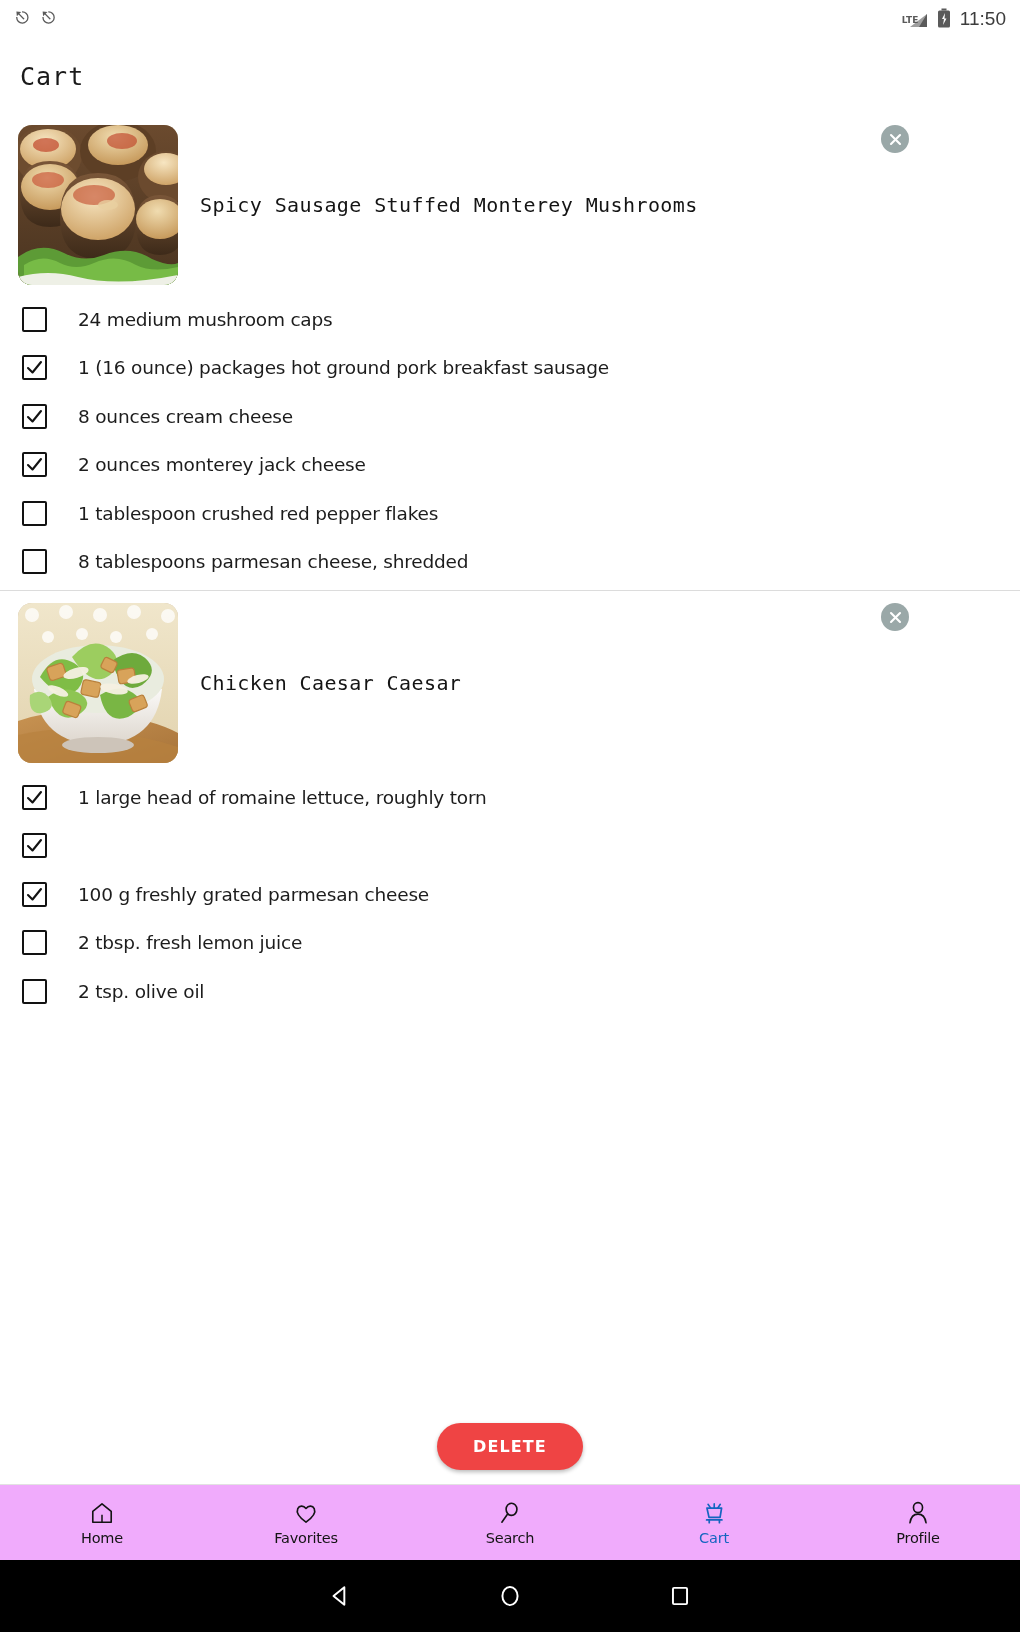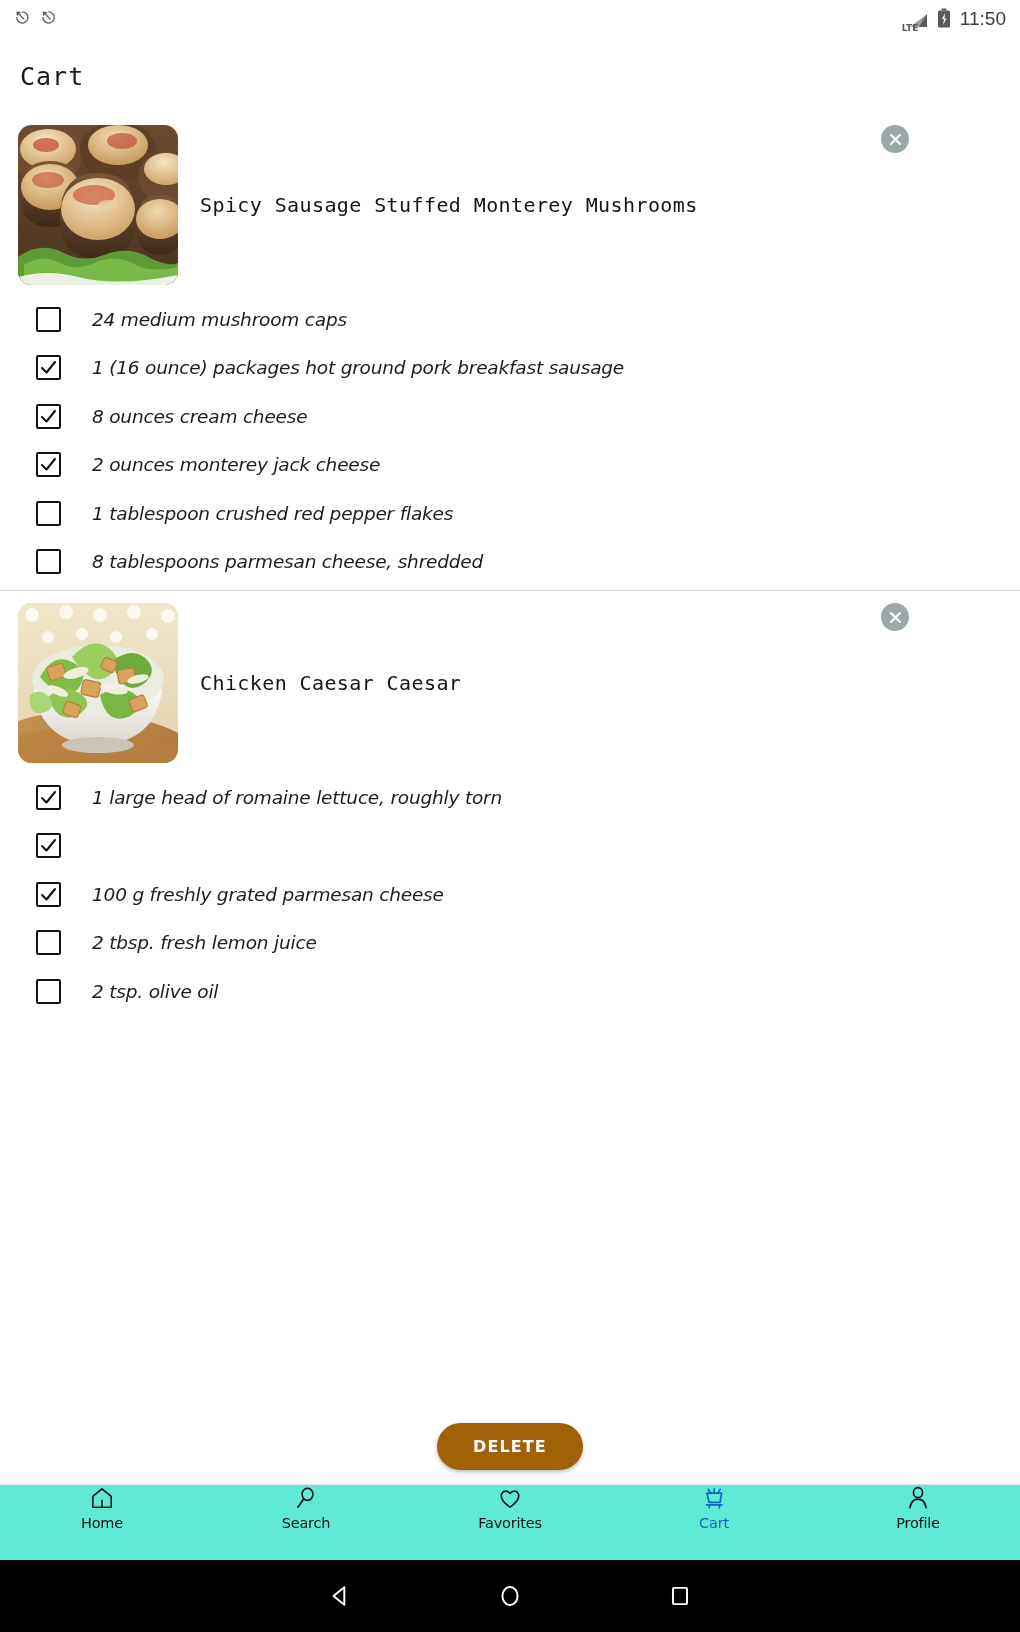--- a/index.html
+++ b/index.html
@@ -37,21 +37,21 @@
     font-family: "DejaVu Sans", sans-serif;
     font-size: 16px;
     font-weight: 700;
     color: #5a5a5a;
     line-height: 1;
     letter-spacing: -0.5px;
   }
   .signal-wrap { position: relative; width: 26px; height: 20px; }
   .lte-text {
     position: absolute;
-    left: 0; top: 16px;
+    left: 0; top: 8px;
     font-size: 9px;
     font-weight: 700;
     color: #5a5a5a;
     line-height: 1;
   }
   .battery-icon { width: 14px; height: 20px; }
   .clock {
     font-size: 19px;
     color: #3c3c3c;
     font-family: Liberation Sans, sans-serif;
@@ -124,23 +124,22 @@
   }
   .close-btn svg { width: 15px; height: 15px; display: block; }
 
   
   .ingredients { padding: 0 0 4px 0; }
 
   .ingredient-row {
     display: flex;
     align-items: center;
     height: 48.5px;
-    padding-left: 36px;
+    padding-left: 22px;
     cursor: pointer;
-    font-style: italic;
   }
 
   .checkbox {
     width: 25px;
     height: 25px;
     flex: 0 0 25px;
     border: 2.4px solid #121212;
     border-radius: 2px;
     background: #ffffff;
     position: relative;
@@ -167,38 +166,38 @@
     right: 0;
     bottom: 14px;
     display: flex;
     justify-content: center;
   }
   .delete-btn {
     min-width: 140px;
     padding: 14px 36px;
     border: none;
     border-radius: 26px;
-    background: #a16207;
+    background: #ef4444;
     color: #ffffff;
     font-family: "DejaVu Sans", sans-serif;
     font-size: 16px;
     font-weight: 700;
     letter-spacing: 1.1px;
     cursor: pointer;
     box-shadow: 0 2px 4px rgba(0,0,0,0.28);
   }
 
   
   .bottom-nav {
     flex: 0 0 76px;
     height: 76px;
-    background: #5eead4;
+    background: #f0abfc;
     border-top: 1px solid #e2e2e2;
     display: flex;
-    align-items: flex-start;
+    align-items: center;
   }
   .nav-item {
     flex: 1 1 20%;
     display: flex;
     flex-direction: column;
     align-items: center;
     justify-content: center;
     gap: 5px;
     cursor: pointer;
     color: #141414;
@@ -505,31 +504,31 @@
     <div class="nav-item">
       <svg class="nav-icon" viewBox="0 0 24 24" aria-hidden="true">
         <path d="M3.5 10.5 L12 3.5 L20.5 10.5 L20.5 20.5 L3.5 20.5 Z" fill="none" stroke="currentColor" stroke-width="1.5" stroke-linejoin="round"></path>
         <line x1="12" y1="13.5" x2="12" y2="20.5" stroke="currentColor" stroke-width="1.4"></line>
       </svg>
       <span class="nav-label">Home</span>
     </div>
 
     <div class="nav-item">
       <svg class="nav-icon" viewBox="0 0 24 24" aria-hidden="true">
+        <path d="M12 20.5 C5 15.5 2.8 11.5 4.4 8 C5.8 5 9.6 4.7 12 7.8 C14.4 4.7 18.2 5 19.6 8 C21.2 11.5 19 15.5 12 20.5 Z" fill="none" stroke="currentColor" stroke-width="1.5" stroke-linejoin="round"></path>
+      </svg>
+      <span class="nav-label">Favorites</span>
+    </div>
+
+    <div class="nav-item">
+      <svg class="nav-icon" viewBox="0 0 24 24" aria-hidden="true">
         <ellipse cx="13.4" cy="8.6" rx="5" ry="5.6" fill="none" stroke="currentColor" stroke-width="1.5"></ellipse>
         <line x1="9.8" y1="13" x2="4.5" y2="20.5" stroke="currentColor" stroke-width="1.5" stroke-linecap="round"></line>
       </svg>
       <span class="nav-label">Search</span>
-    </div>
-
-    <div class="nav-item">
-      <svg class="nav-icon" viewBox="0 0 24 24" aria-hidden="true">
-        <path d="M12 20.5 C5 15.5 2.8 11.5 4.4 8 C5.8 5 9.6 4.7 12 7.8 C14.4 4.7 18.2 5 19.6 8 C21.2 11.5 19 15.5 12 20.5 Z" fill="none" stroke="currentColor" stroke-width="1.5" stroke-linejoin="round"></path>
-      </svg>
-      <span class="nav-label">Favorites</span>
     </div>
 
     <div class="nav-item active">
       <svg class="nav-icon" viewBox="0 0 24 24" aria-hidden="true">
         <path d="M5.5 7.5 L19 7.5 L17.6 16 L7.4 16 Z" fill="none" stroke="currentColor" stroke-width="1.6" stroke-linejoin="round"></path>
         <path d="M6.5 4 L9 7.5 M12.2 3.6 L12.2 7.5 M17.8 4 L15.4 7.5" stroke="currentColor" stroke-width="1.5" stroke-linecap="round"></path>
         <line x1="5.2" y1="18.4" x2="19.3" y2="18.4" stroke="currentColor" stroke-width="1.6" stroke-linecap="round"></line>
         <line x1="7.6" y1="18.4" x2="7.6" y2="21" stroke="currentColor" stroke-width="1.6" stroke-linecap="round"></line>
         <line x1="17" y1="18.4" x2="17" y2="21" stroke="currentColor" stroke-width="1.6" stroke-linecap="round"></line>
       </svg>

